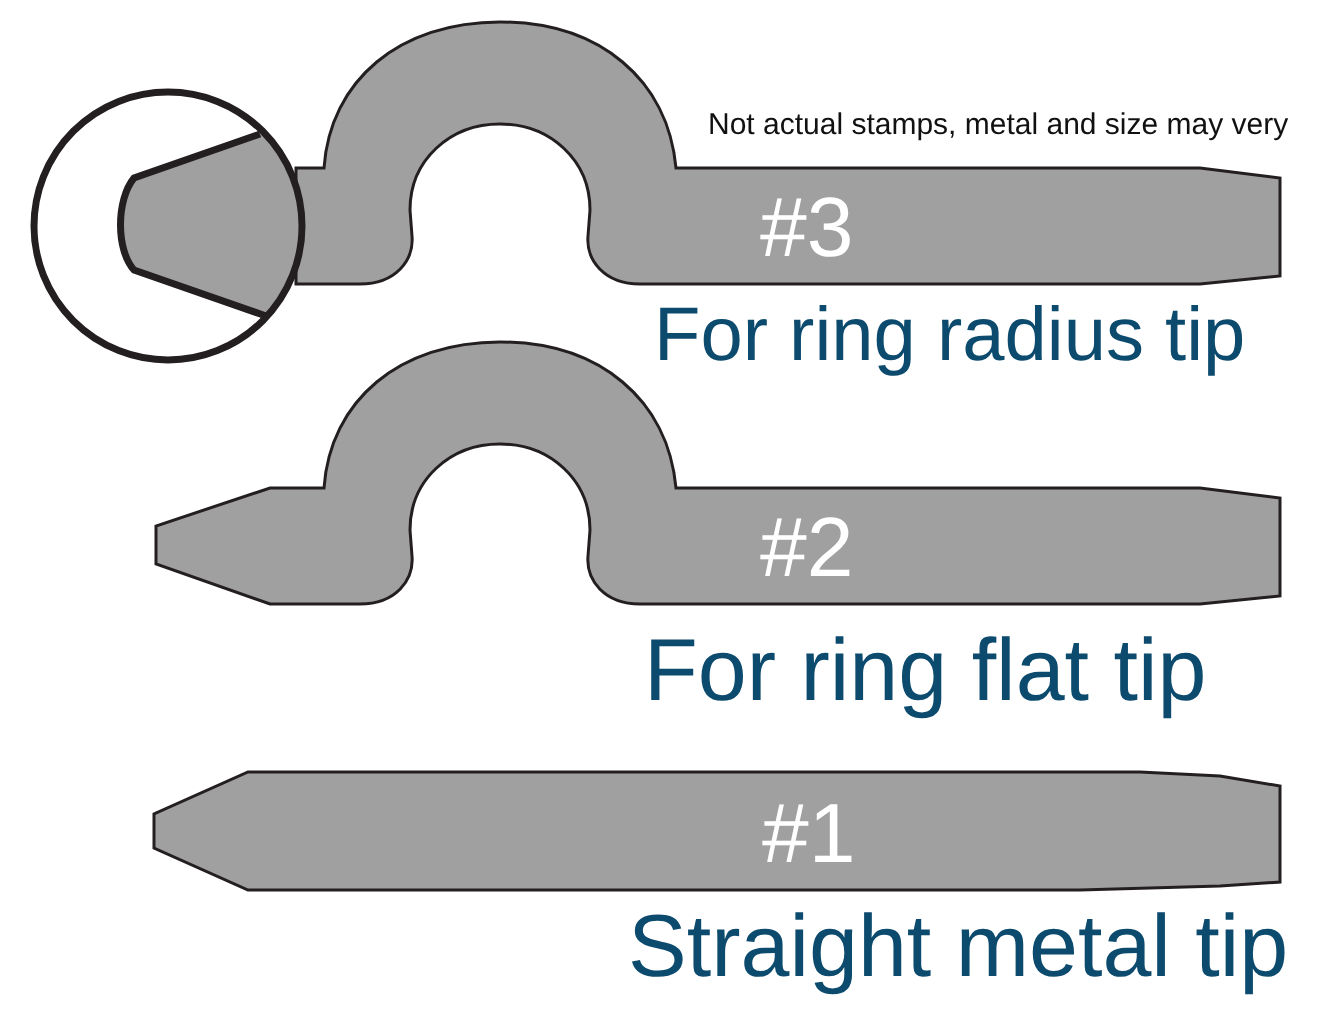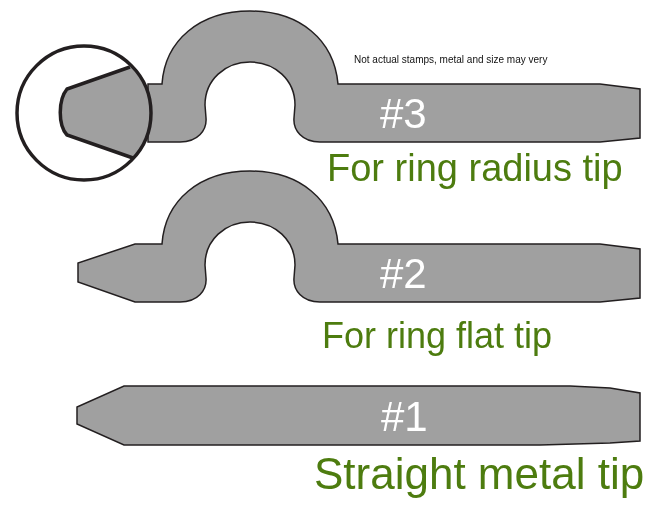--- a/index.html
+++ b/index.html
@@ -1,21 +1,21 @@
 <!DOCTYPE html>
 <html><head>
 <meta charset="utf-8">
 <style>
   html, body { margin:0; padding:0; background:#ffffff; }
   body { width:665px; height:512px; position:relative; overflow:hidden; font-family:"Liberation Sans", sans-serif; }
   svg.stage { position:absolute; left:0; top:0; }
   .label { position:absolute; white-space:nowrap; }
   .num { color:#ffffff; font-size:42px; line-height:42px; }
-  .desc { color:#4d7c0f; line-height:40px; }
-  .note { font-size:10px; color:#111; }
+  .desc { color:#0c4a6e; line-height:40px; }
+  .note { font-size:15px; color:#111; }
 </style>
 </head>
 <body>
 
 <svg class="stage" width="665" height="512" viewBox="0 0 665 512">
 
   <g>
     <path d="M148,84 L162,84 C165,40 200,11 250,11 C300,11 334,40 338,84 L600,84 L640,89 L640,138 L600,142 L320,142 C302,142 293,130 294,118 L295,105 C295,80 275,62 250,62 C225,62 205,80 205,105 L206,118 C207,130 198,142 180,142 L148,142 Z" fill="#a0a0a0" stroke="#231f20" stroke-width="1.5"></path>
   </g>
 
@@ -37,16 +37,16 @@
     <path d="M124,386 L540,386 L570,386 L610,388 L640,393 L640,441 L610,443 L540,445 L124,445 L77,424 L77,407 Z" fill="#a0a0a0" stroke="#231f20" stroke-width="1.5"></path>
   </g>
 </svg>
 
 <div class="label note" style="left:354px; top:54px;">Not actual stamps, metal and size may very</div>
 
 <div class="label num" style="left:380px; top:93px;">#3</div>
 <div class="label desc" style="left:327px; top:148px; font-size:38px;">For ring radius tip</div>
 
 <div class="label num" style="left:380px; top:253px;">#2</div>
-<div class="label desc" style="left:322px; top:313px; font-size:36px; line-height:46px;">For ring flat tip</div>
+<div class="label desc" style="left:322px; top:313px; font-size:44px; line-height:46px;">For ring flat tip</div>
 
 <div class="label num" style="left:381px; top:396px;">#1</div>
 <div class="label desc" style="left:314px; top:451px; font-size:44px; line-height:46px;">Straight metal tip</div>
 
 </body></html>

